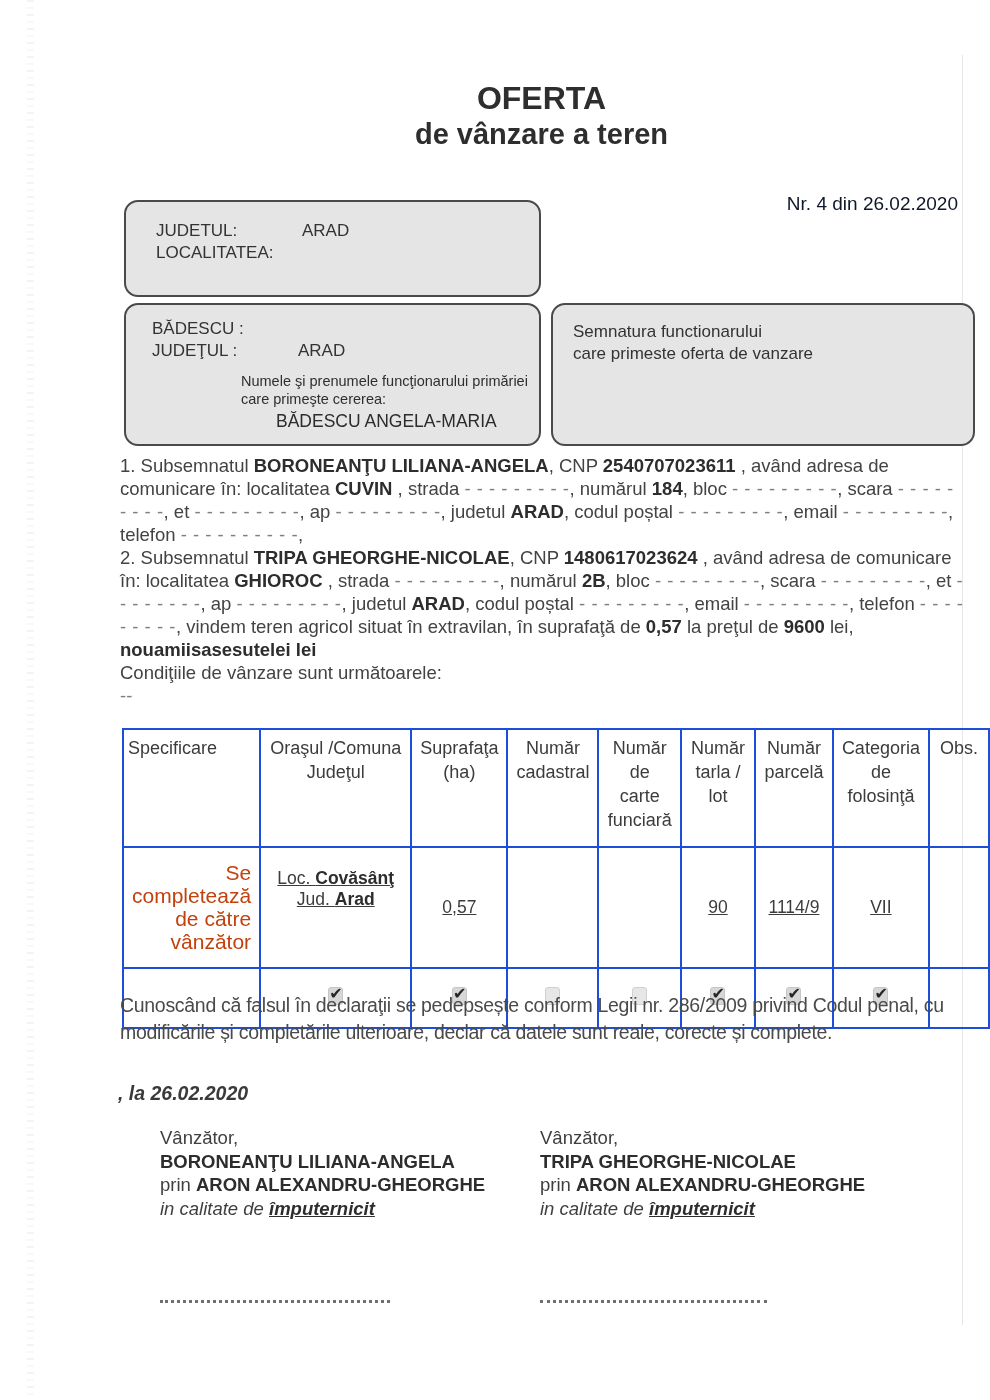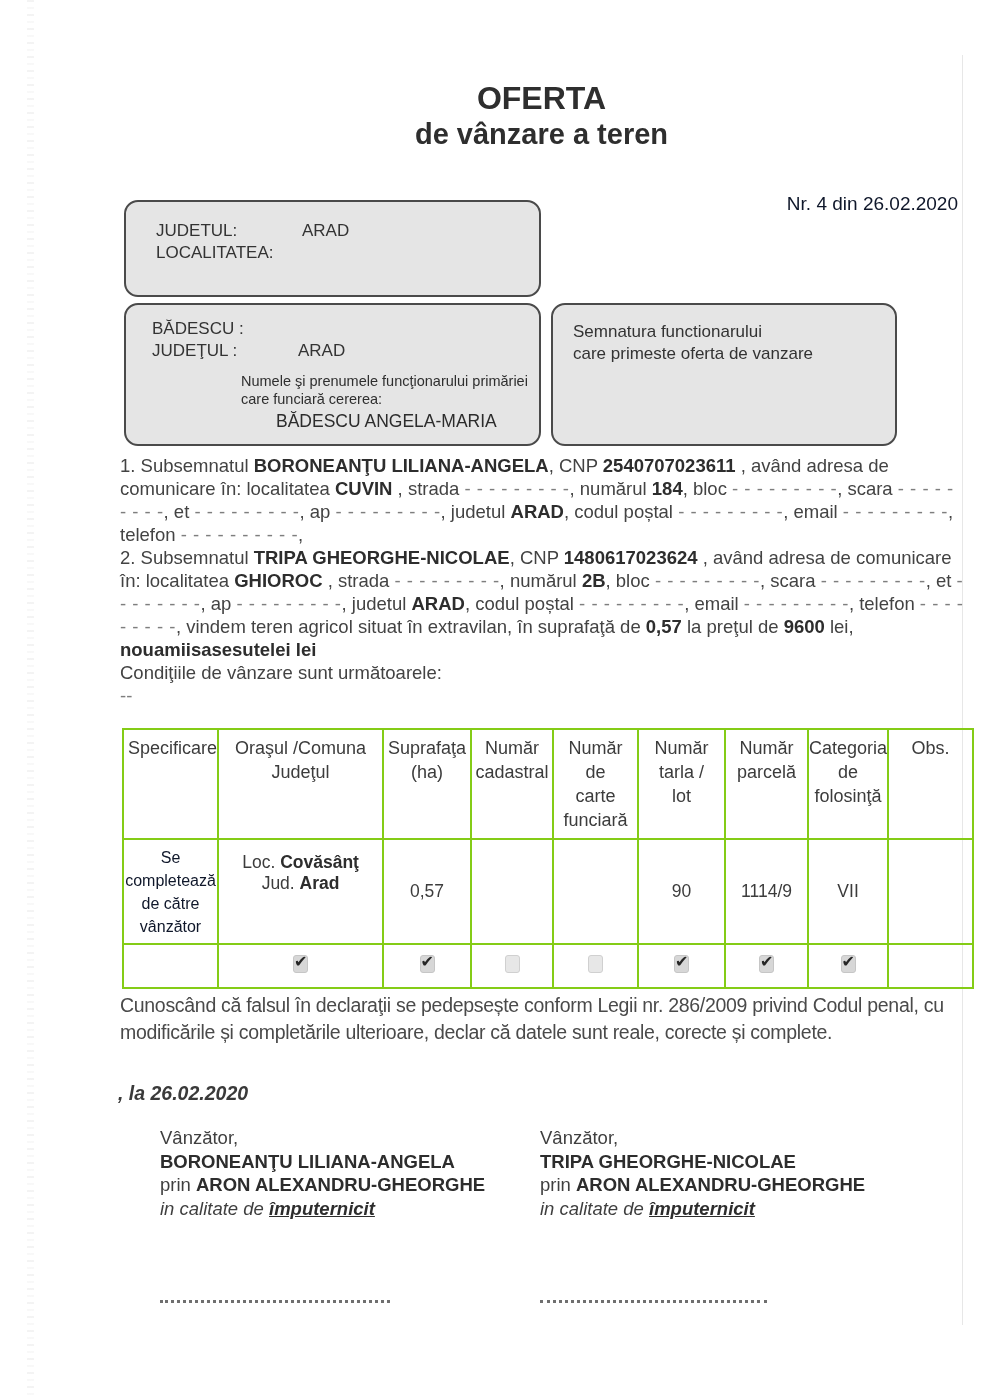--- a/index.html
+++ b/index.html
@@ -21,46 +21,46 @@
   .nr-line { position:absolute; top:173px; right:32px; font-size:19px; color:#0f172a;margin-top:20px; }
 
   
   .gbox {
     position:absolute; background:#e5e5e5; border:2px solid #4a4a4a; border-radius:14px;
     box-sizing:border-box; font-size:17px; color:#333; line-height:22px;
   }
   .box-location { left:124px; top:200px; width:417px; height:97px; padding:18px 10px 0 30px; }
   .box-registry { left:551px; top:200px; width:404px; height:97px; padding:13px 18px 0 20px; font-size:16.5px; line-height:21px; }
   .box-primaria { left:124px; top:303px; width:417px; height:143px; padding:13px 10px 0 26px; }
-  .box-signature { left:551px; top:303px; width:346px; height:143px; padding:16px 18px 0 20px; }
+  .box-signature { left:551px; top:303px; width:424px; height:143px; padding:16px 18px 0 20px; }
   .lbl-row { display:flex; }
   .lbl-col { width:146px; flex:none; }
   .pre { white-space:pre-line; }
   .registry-value { text-align:center; margin-top:3px; }
   .official-note { margin-left:89px; margin-top:10px; font-size:14.5px; line-height:18px; color:#2f2f2f; }
   .official-name { margin-left:124px; margin-top:2px; font-size:17.5px; color:#2c2c2c; }
 
   
   .paras { position:absolute; left:120px; top:454px; width:845px; font-size:18.5px; line-height:23px; color:#434343; }
   .paras .b, .b { font-weight:bold; color:#2d2d2d; }
   .paras .d { color:#7e7e7e; letter-spacing:0.5px; }
   .amount-words { font-weight:bold; color:#2d2d2d; }
   .cond-dash { color:#7e7e7e; }
 
   
   table.land { position:absolute; left:122px; top:728px; border-collapse:collapse; table-layout:fixed; }
-  table.land th, table.land td { border:2px solid #84cc16; padding:0; }
+  table.land th, table.land td { border:2px solid #1d4ed8; padding:8px;text-decoration:underline; }
   table.land th {
     vertical-align:top; padding-top:6px; font-weight:normal; font-size:18px; line-height:24px;
     text-align:center; color:#3c3c3c; height:102px;
   }
   th .nowrap, td .nowrap { white-space:pre; display:inline-block; }
   th.obs-h { color:#6e6e6e; }
   td.data-cell { height:103px; text-align:center; vertical-align:middle; font-size:17.5px; color:#3c3c3c; }
-  .seller-note { white-space:pre; display:inline-block; line-height:23px; font-size:16px; color:#0f172a; }
+  .seller-note { white-space:pre; display:inline-block; line-height:23px; font-size:21px; color:#c2410c;text-align:right; }
   .loc-cell { display:flex; flex-direction:column; justify-content:flex-start; align-items:center; height:79px; padding:12px 0; }
   td.cb-cell { height:42px; text-align:center; vertical-align:middle; }
   .cb { display:inline-block; width:15px; height:18px; border-radius:3px; background:#e3e3e3; border:1px solid #c6c6c6; position:relative; box-sizing:border-box; }
   .cb.checked { background:#d7d7d7; }
   .cb.checked::after {
     content:"✔"; position:absolute; top:-4px; left:0px; font-size:16px; font-weight:bold; color:#262626;
     font-family:"DejaVu Sans", sans-serif;
   }
   .cb.unchecked { background:#e7e7e7; border-color:#d0d0d0; }
 
@@ -100,21 +100,21 @@
   </div>
 
 
   <div class="gbox box-primaria">
     <div>BĂDESCU :</div>
     <div class="lbl-row">
       <span class="lbl-col">JUDEŢUL :</span>
       <span>ARAD</span>
     </div>
     <div class="official-note pre">Numele şi prenumele funcţionarului primăriei
-care funciară cererea:</div>
+care primeşte cererea:</div>
     <div class="official-name">BĂDESCU ANGELA-MARIA</div>
   </div>
 
   <div class="gbox box-signature">
     <div class="pre">Semnatura functionarului
 care primeste oferta de vanzare</div>
   </div>
 
   <div class="paras">
     <div><span>1. Subsemnatul </span><span class="b">BORONEANŢU LILIANA-ANGELA</span><span>, CNP </span><span class="b">2540707023611</span><span> , având adresa de comunicare în: localitatea </span><span class="b">CUVIN</span><span> , strada </span><span class="d">- - - - - - - - -</span><span>, numărul </span><span class="b">184</span><span>, bloc </span><span class="d">- - - - - - - - -</span><span>, scara </span><span class="d">- - - - - - - - -</span><span>, et </span><span class="d">- - - - - - - - -</span><span>, ap </span><span class="d">- - - - - - - - -</span><span>, judetul </span><span class="b">ARAD</span><span>, codul poștal </span><span class="d">- - - - - - - - -</span><span>, email </span><span class="d">- - - - - - - - -</span><span>, telefon </span><span class="d">- - - - - - - - - -</span><span>,</span></div>

